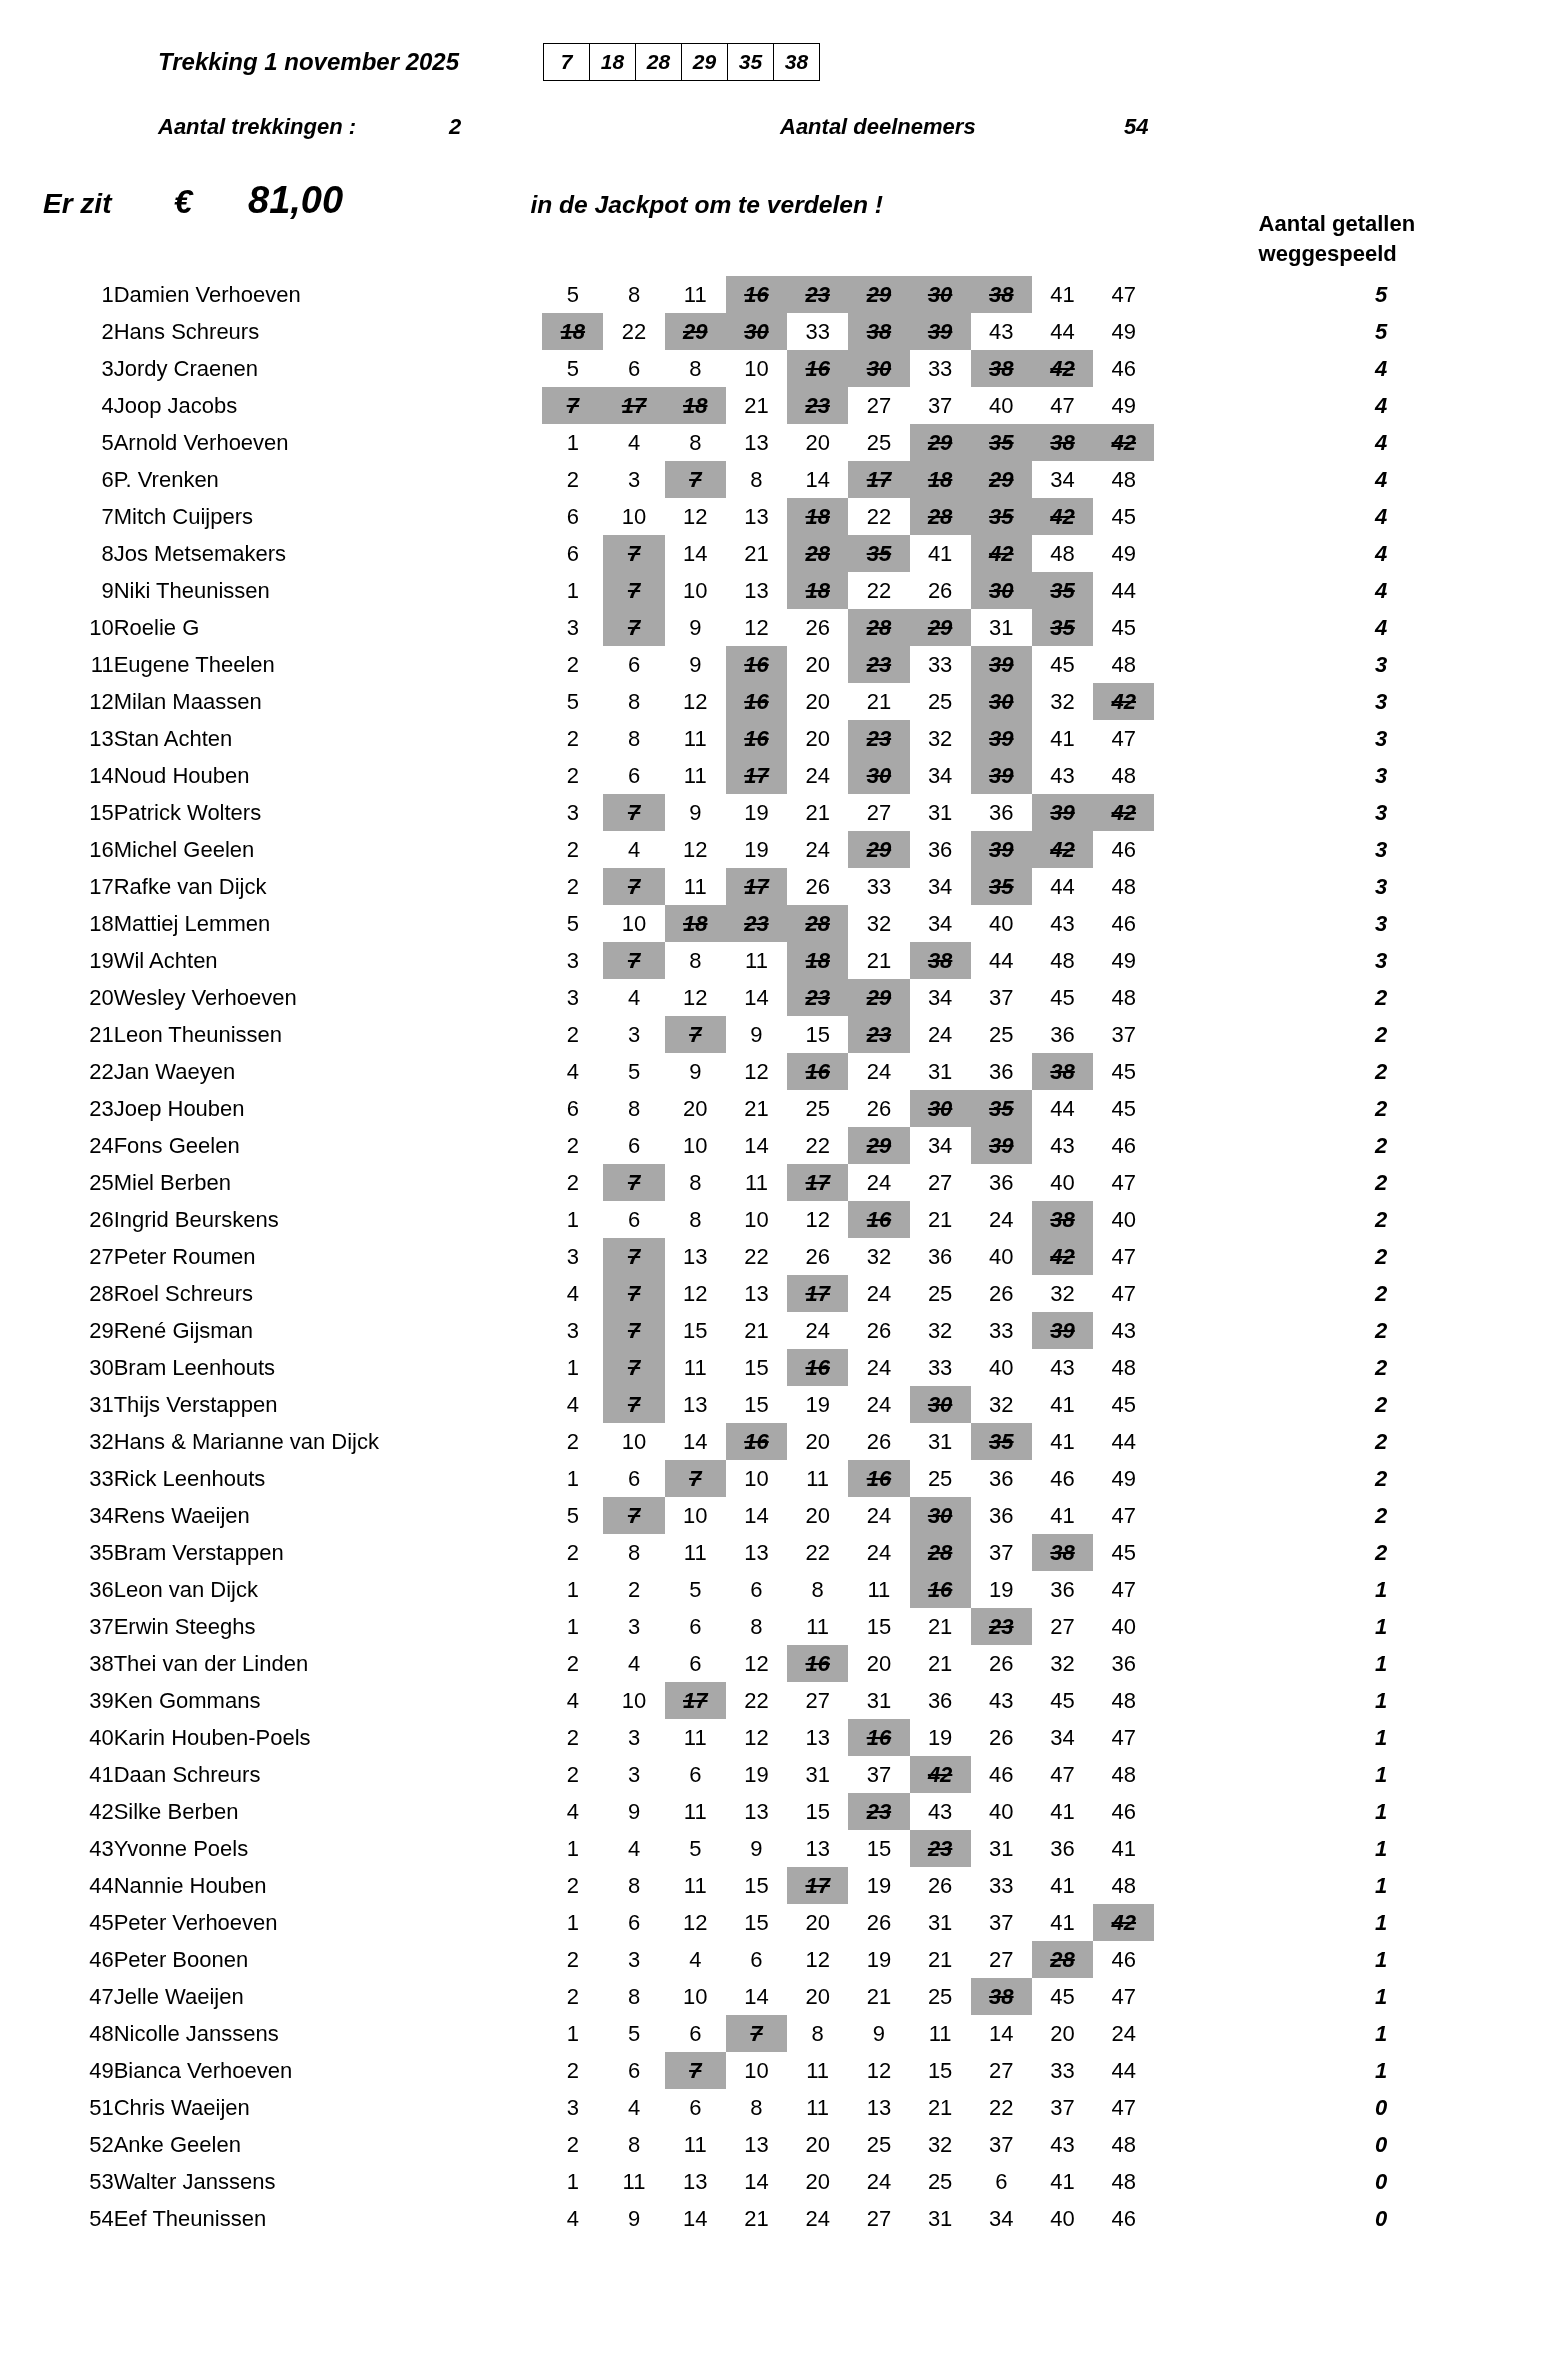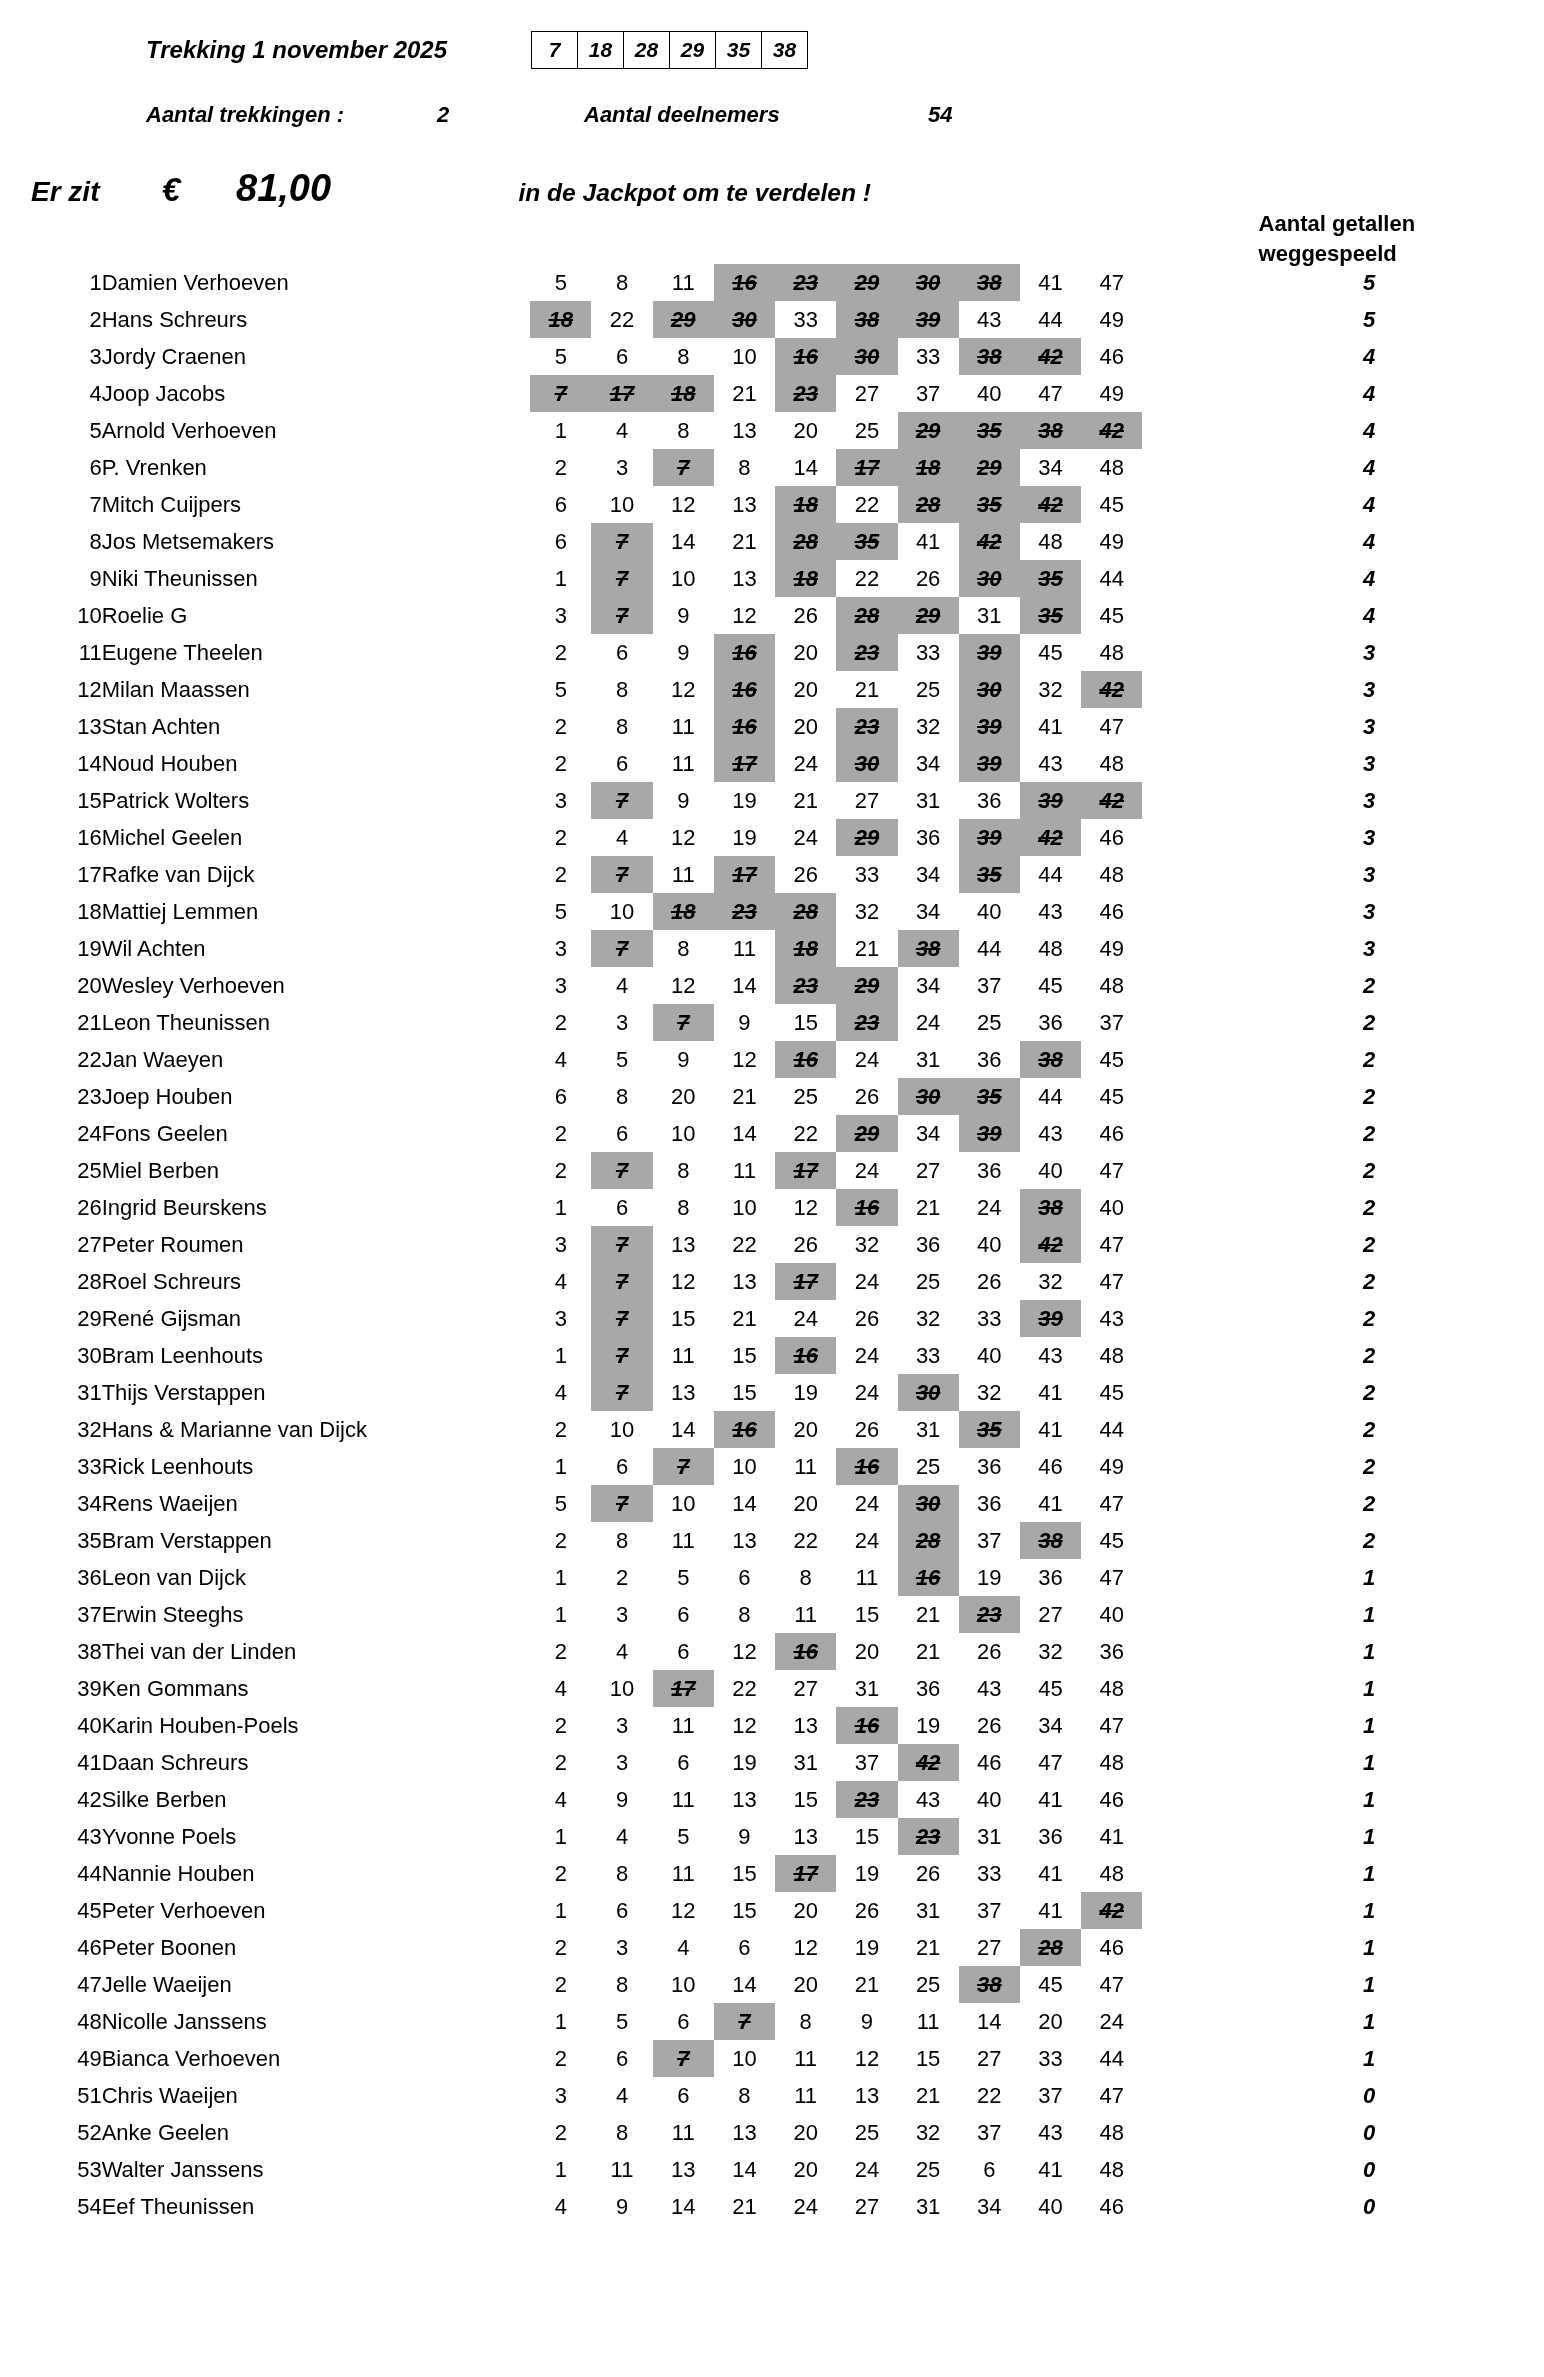--- a/index.html
+++ b/index.html
@@ -9,21 +9,21 @@
   }
   body {
     width: 1545px;
     font-family: "Liberation Sans", sans-serif;
     color: #000000;
   }
   .page {
     position: relative;
     width: 1545px;
     min-height: 2377px;
-    padding: 0;
+    padding: 12px;
     box-sizing: border-box;
     border-radius: 8px;
   }
 
   
   .header-row1 {
     display: flex;
     align-items: center;
     padding: 31px 0 0 0;
   }
@@ -55,21 +55,21 @@
   .header-row2 {
     display: flex;
     align-items: flex-start;
     padding-top: 33px;
     font-size: 22px;
     font-weight: bold;
     font-style: italic;
   }
   .hr2-label { margin-left: 146px; width: 291px; }
   .hr2-value { width: 147px; text-align: left; }
-  .hr2-label2 { width: 344px; }
+  .hr2-label2 { margin-left: 184px; width: 344px; }
   .hr2-value2 { text-align: left; }
 
   .header-row3 {
     display: flex;
     align-items: baseline;
     padding-top: 39px;
   }
   .erzit {
     margin-left: 31px;
     font-size: 28px;

